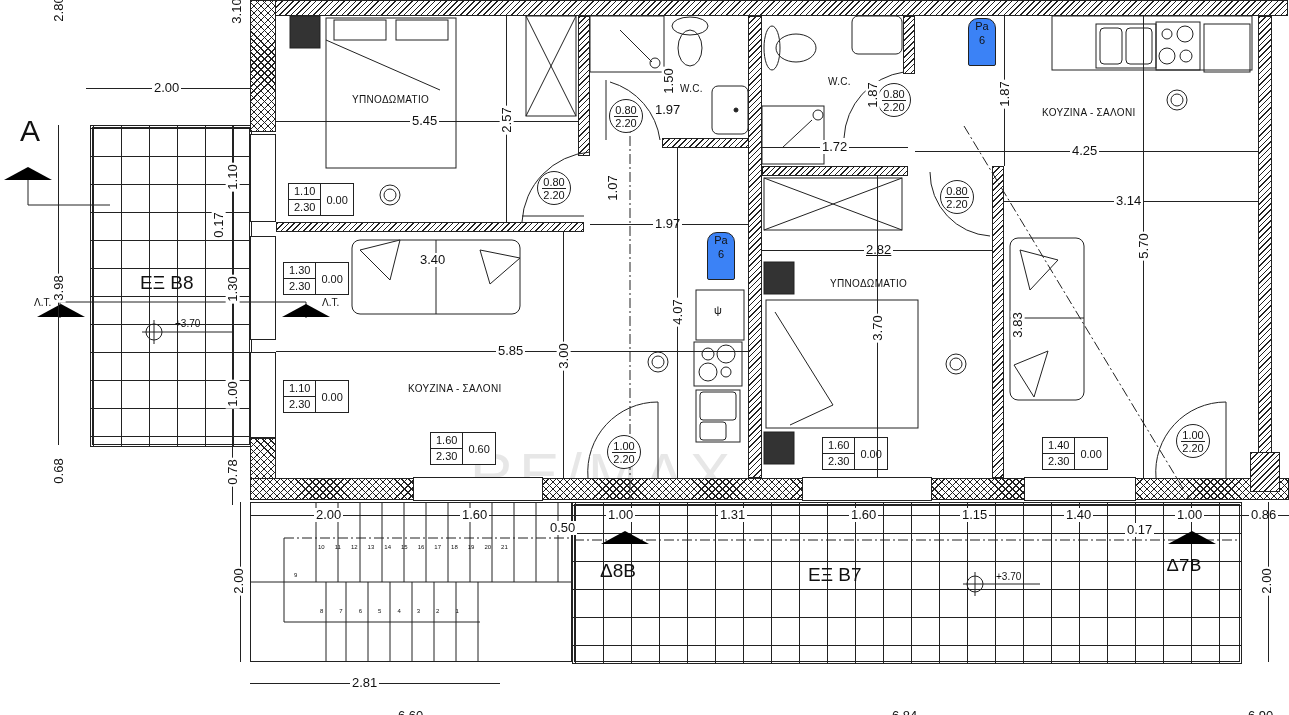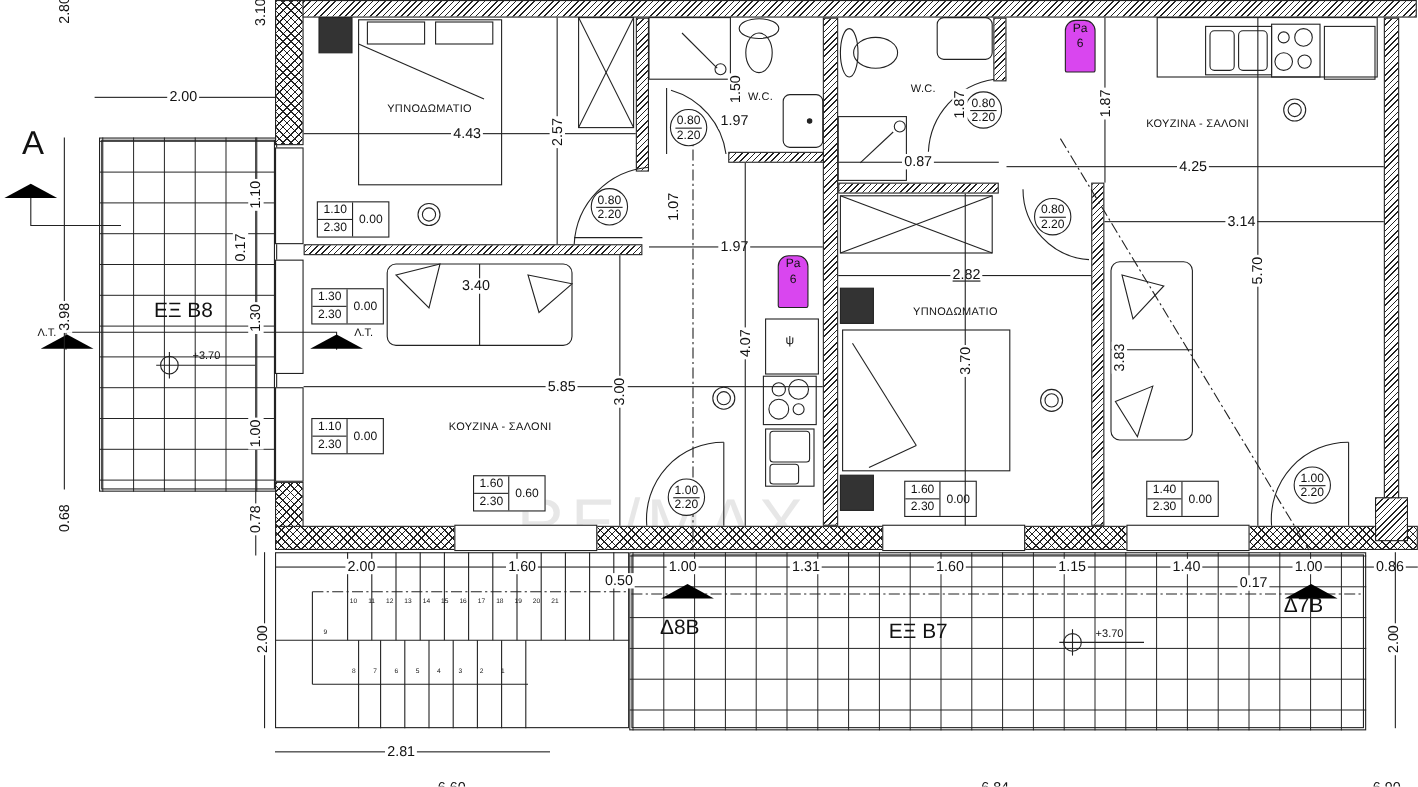--- a/index.html
+++ b/index.html
@@ -20,21 +20,21 @@
   .win-tag{position:absolute;display:grid;grid-template-columns:auto auto;border:1px solid #222;background:#fff;font-size:11px;}
   .win-tag .l{display:flex;flex-direction:column;border-right:1px solid #222;}
   .win-tag .l span{padding:1px 5px;line-height:13px;}
   .win-tag .l span:first-child{border-bottom:1px solid #222;}
   .win-tag .r{display:flex;align-items:center;padding:0 5px;}
   .door-tag{position:absolute;width:32px;height:32px;border:1px solid #222;border-radius:50%;background:#fff;font-size:11px;display:flex;flex-direction:column;align-items:center;justify-content:center;line-height:12px;}
   .door-tag span:first-child{border-bottom:1px solid #222;padding:0 1px;}
   .section{position:absolute;font-size:30px;}
   .arrow-up{position:absolute;width:0;height:0;border-left:24px solid transparent;border-right:24px solid transparent;border-bottom:13px solid #000;}
   .lt{position:absolute;font-size:10px;}
-  .ext{position:absolute;width:26px;height:46px;border:1px solid #222;border-radius:10px 10px 2px 2px;font-size:11px;text-align:center;line-height:14px;background:#d946ef;}
+  .ext{position:absolute;width:26px;height:46px;border:1px solid #222;border-radius:10px 10px 2px 2px;font-size:11px;text-align:center;line-height:14px;background:#3b82f6;}
   .svg-layer{position:absolute;left:0;top:0;}
   .watermark{position:absolute;color:rgba(160,160,160,0.25);font-size:60px;letter-spacing:6px;}
 </style>
 </head>
 <body>
 
 <div class="plan">
 
   <div class="watermark" style="left:470px;top:440px;">RE/MAX</div>
 
@@ -221,21 +221,21 @@
   <div class="section" style="left:20px;top:114px;">A</div>
   <div class="arrow-up" style="left:4px;top:167px;"></div>
   <div class="arrow-up" style="left:37px;top:304px;"></div>
   <div class="arrow-up" style="left:282px;top:304px;"></div>
   <div class="lt" style="left:34px;top:297px;">Λ.Τ.</div>
   <div class="lt" style="left:322px;top:297px;">Λ.Τ.</div>
 
   <div class="arrow-up" style="left:601px;top:531px;"></div>
   <div class="big-label" style="left:600px;top:560px;">Δ8Β</div>
   <div class="arrow-up" style="left:1168px;top:531px;"></div>
-  <div class="big-label" style="left:1167px;top:540px;">Δ7Β</div>
+  <div class="big-label" style="left:1167px;top:555px;font-family:Liberation Mono, monospace;">Δ7Β</div>
 
   <div class="ext" style="left:707px;top:232px;">
     <span>Pa</span><br>
     <span>6</span>
   </div>
   <div class="ext" style="left:968px;top:18px;">
     <span>Pa</span><br>
     <span>6</span>
   </div>
 
@@ -305,21 +305,21 @@
       <span>2.20</span>
     </div>
   <div class="door-tag" style="left:1176px;top:424px;">
       <span>1.00</span>
       <span>2.20</span>
     </div>
 
   <div class="hline" style="left:86px;top:88px;width:164px;"></div>
   <div class="dim" style="left:152px;top:81px;">2.00</div>
   <div class="hline" style="left:276px;top:121px;width:302px;"></div>
-  <div class="dim" style="left:410px;top:114px;">4.43</div>
+  <div class="dim" style="left:410px;top:114px;">5.45</div>
   <div class="vline" style="left:506px;top:16px;height:206px;"></div>
   <div class="dimv" style="left:492px;top:113px;">2.57</div>
   <div class="dimv" style="left:654px;top:74px;">1.50</div>
   <div class="dim" style="left:653px;top:103px;">1.97</div>
   <div class="hline" style="left:590px;top:224px;width:158px;"></div>
   <div class="dim" style="left:653px;top:217px;">1.97</div>
   <div class="dimv" style="left:598px;top:181px;">1.07</div>
 
   <div class="vline" style="left:58px;top:125px;height:320px;"></div>
   <div class="dimv" style="left:44px;top:2px;">2.80</div>
@@ -335,21 +335,21 @@
 
   <div class="dim" style="left:418px;top:253px;">3.40</div>
   <div class="hline" style="left:276px;top:351px;width:472px;"></div>
   <div class="dim" style="left:496px;top:344px;">5.85</div>
   <div class="vline" style="left:563px;top:232px;height:246px;"></div>
   <div class="dimv" style="left:549px;top:349px;">3.00</div>
   <div class="vline" style="left:677px;top:148px;height:330px;"></div>
   <div class="dimv" style="left:663px;top:305px;">4.07</div>
 
   <div class="hline" style="left:762px;top:147px;width:146px;"></div>
-  <div class="dim" style="left:820px;top:140px;">0.87</div>
+  <div class="dim" style="left:820px;top:140px;">1.72</div>
   <div class="dimv" style="left:858px;top:88px;">1.87</div>
   <div class="vline" style="left:1004px;top:16px;height:150px;"></div>
   <div class="dimv" style="left:990px;top:87px;">1.87</div>
   <div class="hline" style="left:915px;top:151px;width:343px;"></div>
   <div class="dim" style="left:1070px;top:144px;">4.25</div>
   <div class="hline" style="left:1004px;top:201px;width:254px;"></div>
   <div class="dim" style="left:1114px;top:194px;">3.14</div>
   <div class="vline" style="left:1143px;top:16px;height:462px;"></div>
   <div class="dimv" style="left:1129px;top:239px;">5.70</div>
 

